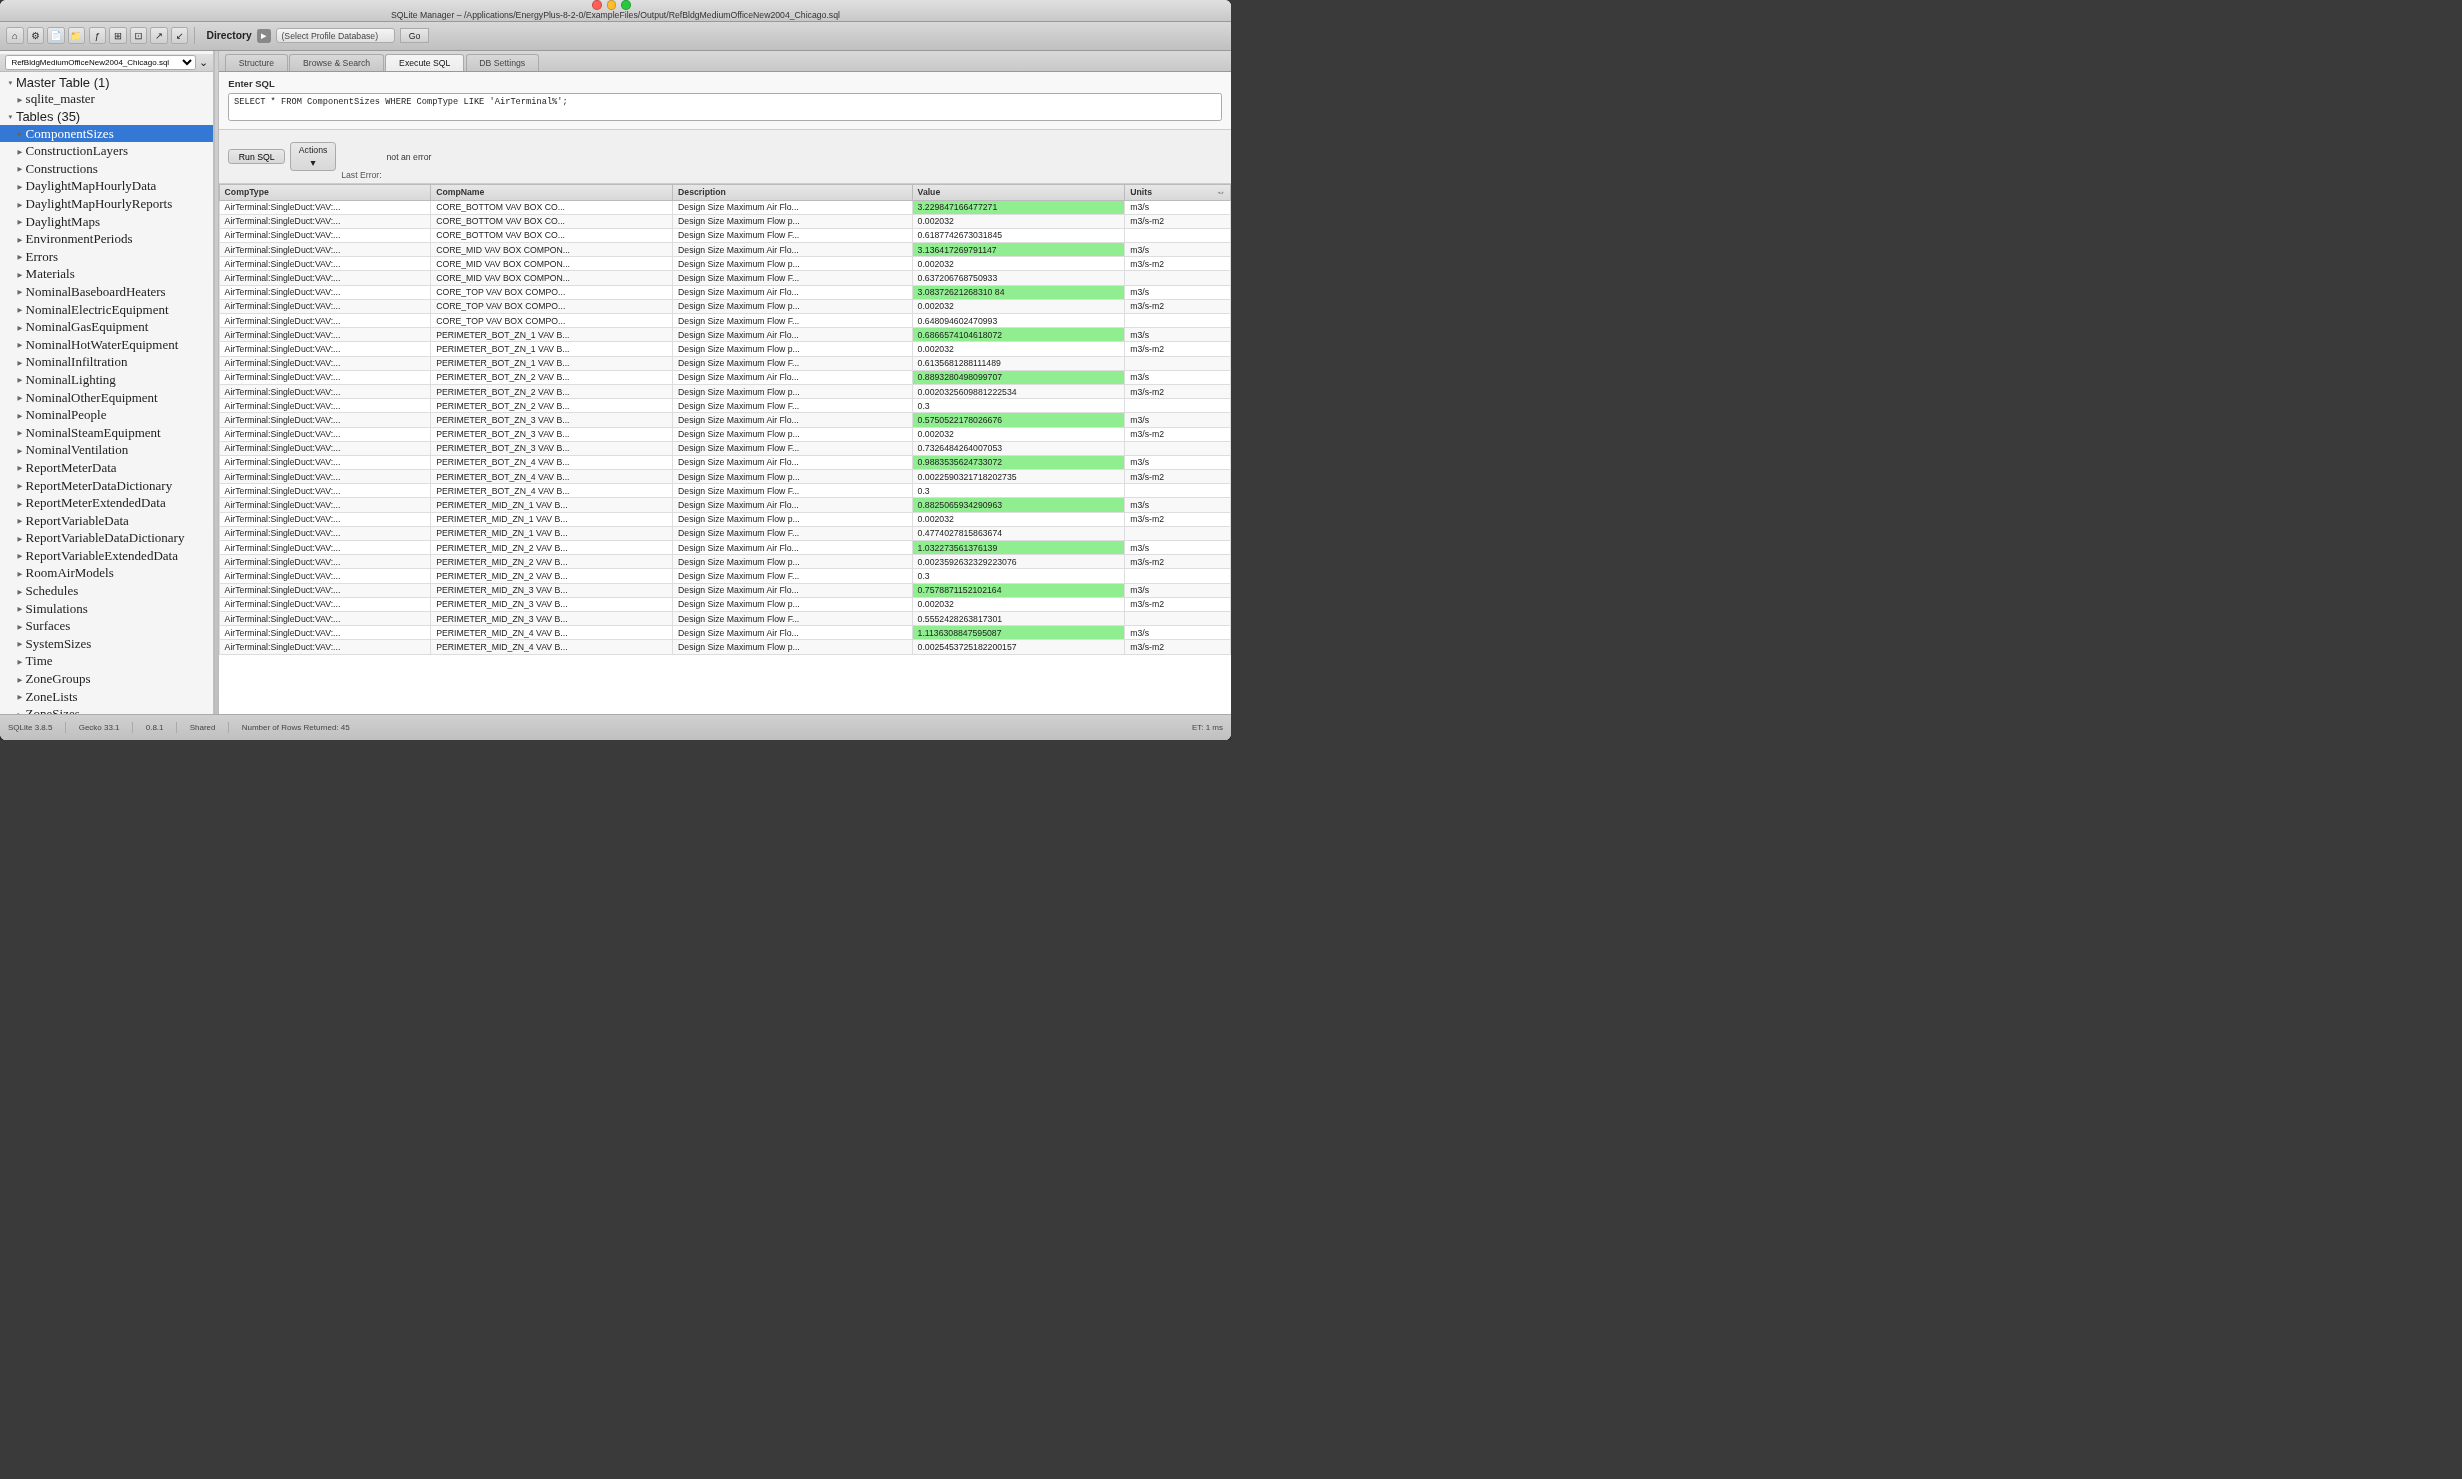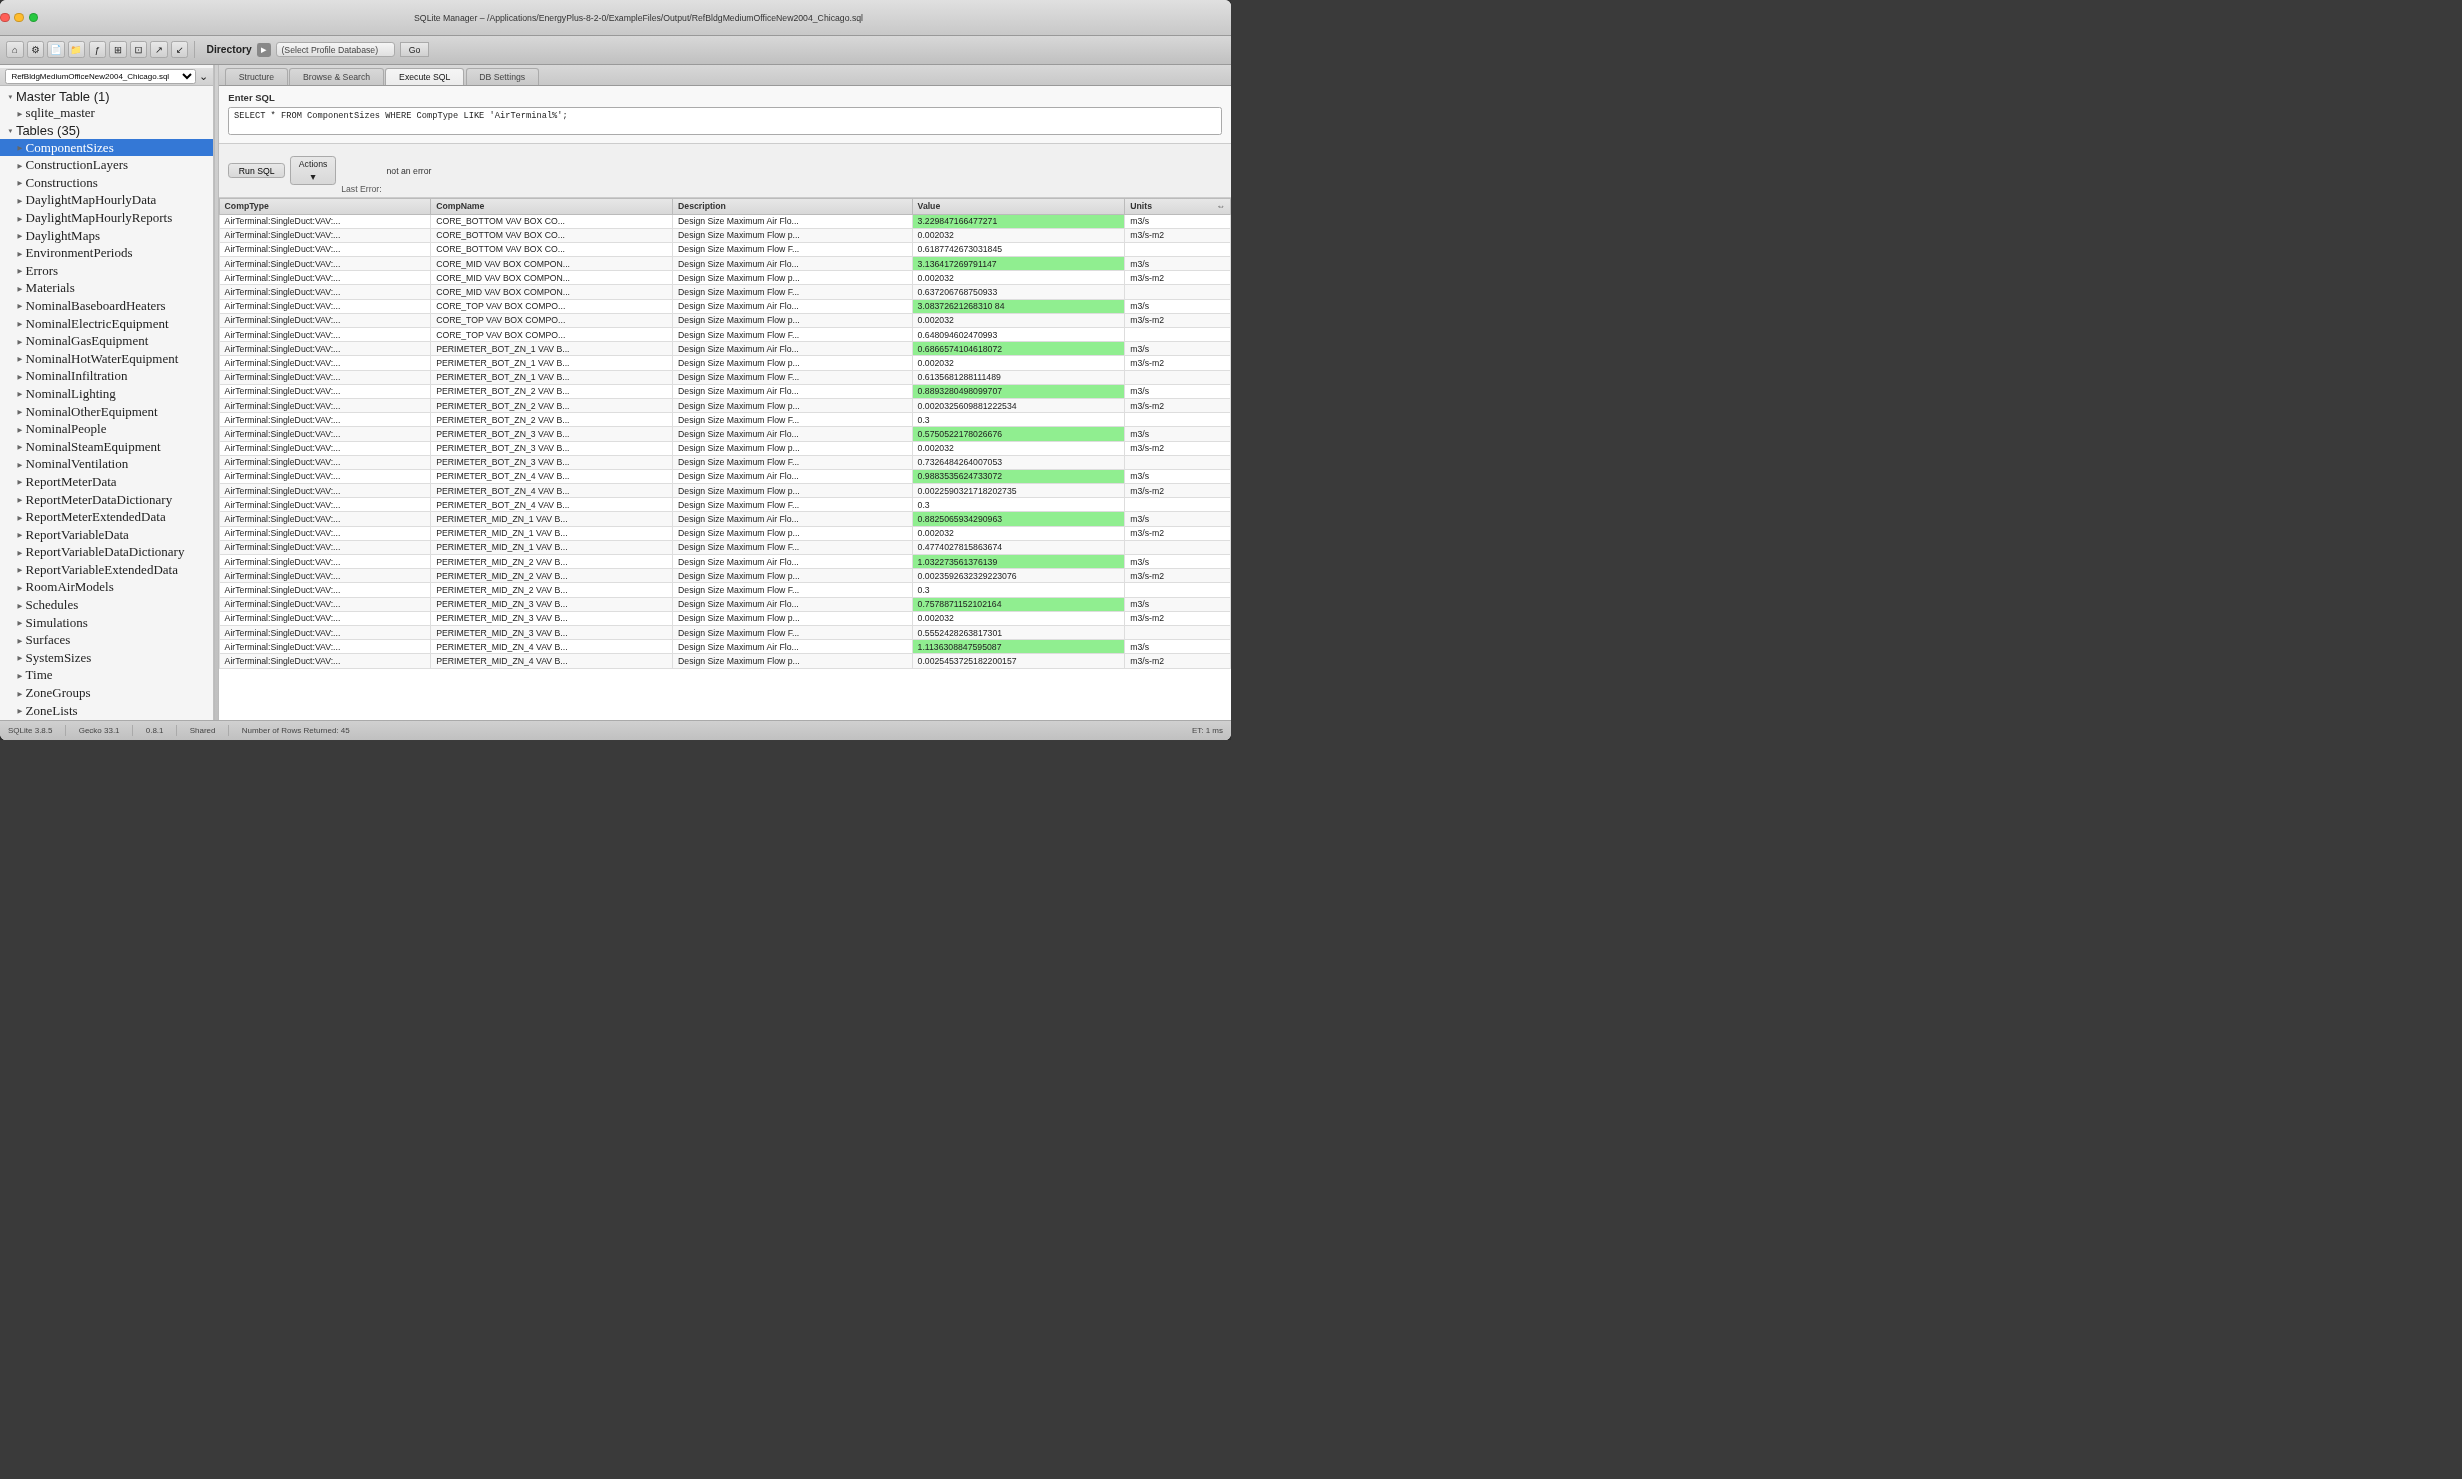--- a/index.html
+++ b/index.html
@@ -17,26 +17,27 @@
       border-radius: 6.3px;
       overflow: hidden;
       width: 1231px;
       height: 740px;
       display: flex;
       flex-direction: column;
       box-shadow: 0 8px 32px rgba(0,0,0,0.6);
     }
     .title-bar {
       background: linear-gradient(to bottom, #e0e0e0, #c8c8c8);
-      height: 36px;
+      height: 22px;
       display: flex;
       align-items: center;
       padding: 0 0;
       border-bottom: 0.8px solid #999;
       flex-shrink: 0;
+      flex-direction: column;
     }
     .traffic-lights {
       display: flex;
       gap: 4.8px;
       margin-right: 8px;
     }
     .traffic-light {
       width: 9.5px; height: 9.5px;
       border-radius: 50%;
       border: 0.8px solid rgba(0,0,0,0.2);
@@ -294,21 +295,21 @@
       overflow: hidden;
       max-width: 158px;
       text-overflow: ellipsis;
     }
     tr.even td { background: white; }
     tr.odd td { background: #f8f8f8; }
     td.value-green { background: #90ee90 !important; }
     .status-bar {
       background: linear-gradient(to bottom, #d0d0d0, #c0c0c0);
       border-top: 0.8px solid #aaa;
-      height: 20px;
+      height: 26px;
       display: flex;
       align-items: center;
       padding: 0 8px;
       gap: 12.7px;
       flex-shrink: 0;
       text-align: center;
     }
     .status-item {
       font-size: 8px;
       color: #444;

